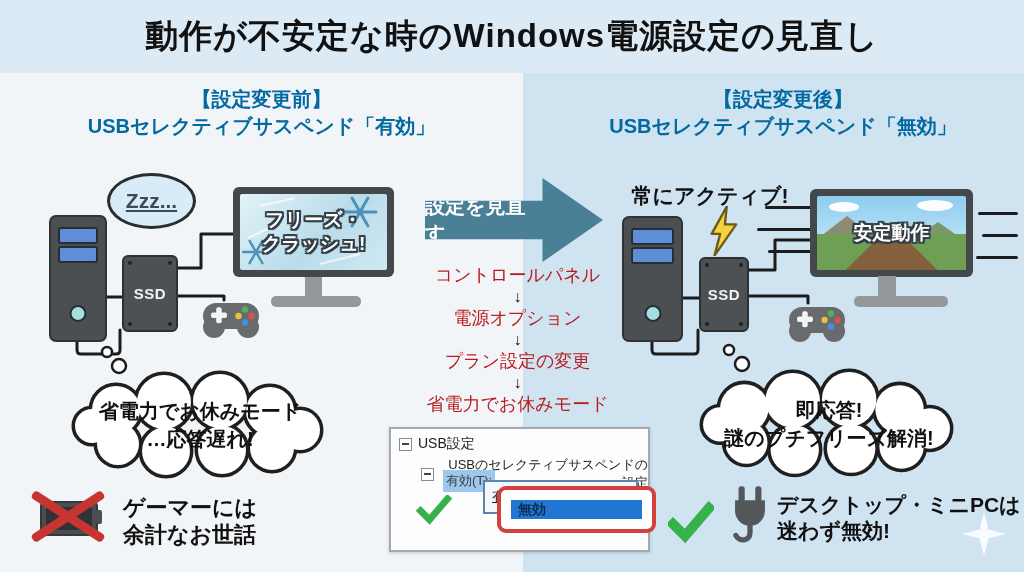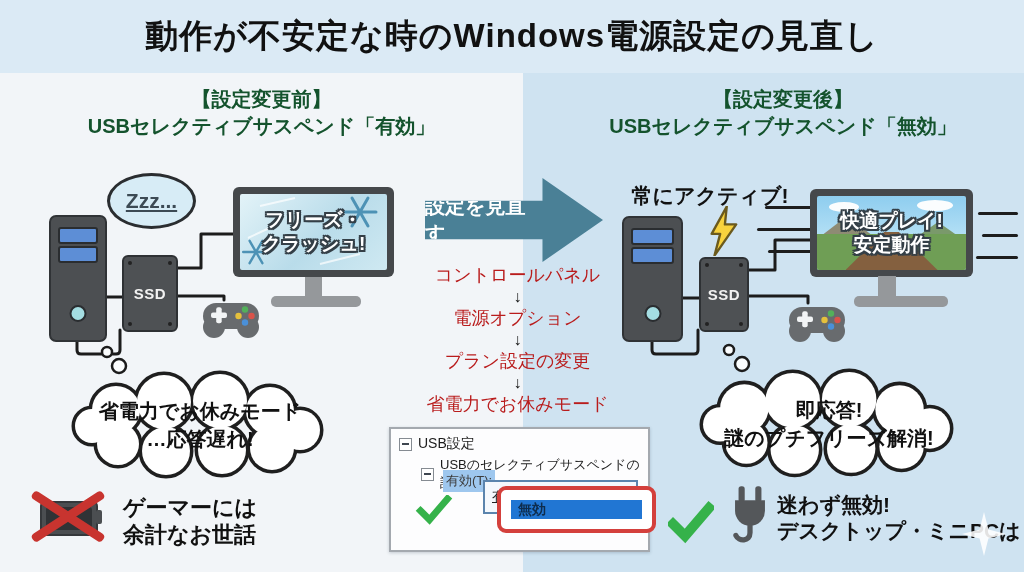--- a/index.html
+++ b/index.html
@@ -5,21 +5,21 @@
   html,body{margin:0;padding:0;}
   .stage{position:relative;width:1024px;height:572px;overflow:hidden;
     font-family:"Liberation Sans","DejaVu Sans",sans-serif;color:#1a1a1a;}
   .abs{position:absolute;}
   
   .title-band{position:absolute;left:0;top:0;width:1024px;height:73px;background:#dbeaf5;
     display:flex;align-items:center;justify-content:center;}
   .panel-left{position:absolute;left:0;top:73px;width:523px;height:499px;background:#f2f5f8;}
   .panel-right{position:absolute;left:523px;top:73px;width:501px;height:499px;background:#cfe3f1;}
   .title{font-size:33px;font-weight:900;letter-spacing:1px;color:#111;}
-  .heading{position:absolute;text-align:center;font-size:20px;font-weight:900;line-height:27px;color:#14532d;}
+  .heading{position:absolute;text-align:center;font-size:20px;font-weight:900;line-height:27px;color:#0369a1;}
   
   .tower{position:absolute;background:#4c4f52;border:2px solid #303336;border-radius:7px;}
   .bay{position:absolute;left:7px;right:7px;height:13px;background:#5d8ed6;border:2px solid #2a2d30;border-radius:3px;}
   .power-dot{position:absolute;left:50%;transform:translateX(-50%);width:13px;height:13px;border-radius:50%;
     background:#a4dde2;border:2px solid #2a2d30;}
   .ssd{position:absolute;background:#4e5154;border:2px solid #2e3134;border-radius:6px;
     display:flex;align-items:center;justify-content:center;}
   .ssd-label{color:#f2f2f2;font-size:15px;font-weight:800;letter-spacing:.5px;}
   .screw{position:absolute;width:4px;height:4px;border-radius:50%;background:#222;}
   .monitor{position:absolute;background:#45484b;border-radius:6px;}
@@ -46,21 +46,21 @@
     clip-path:polygon(0 27%,66% 27%,66% 0,100% 50%,66% 100%,66% 73%,0 73%);}
   .big-arrow-label{position:absolute;left:0;top:0;width:66%;height:100%;display:flex;align-items:center;
     justify-content:center;color:#fff;font-size:20px;font-weight:800;}
   .steps{position:absolute;left:395px;top:264px;width:245px;text-align:center;}
   .step{font-size:18px;font-weight:400;line-height:23px;color:#b91c1c;}
   .step-last{font-size:18px;}
   .darrow{font-size:16px;font-weight:700;line-height:20px;color:#141414;}
   
   .dialog{position:absolute;left:389px;top:427px;width:257px;height:121px;background:#fdfdfe;
     border:2px solid #a4a9af;box-shadow:0 1px 3px rgba(60,80,100,.25);}
-  .trow{position:absolute;display:flex;align-items:center;gap:6px;}
+  .trow{position:absolute;display:flex;align-items:center;gap:6px;text-align:right;}
   .treebox{width:11px;height:11px;background:#fff;border:1px solid #858b92;position:relative;flex:none;}
   .treebox::after{content:"";position:absolute;left:2px;right:2px;top:4px;border-top:2px solid #3f4650;}
   .tlabel{font-size:14px;color:#1c1c1c;}
   .tlabel-sm{font-size:13px;color:#1c1c1c;}
   .sel-label{position:absolute;background:#9ec7ee;color:#3c3c3c;font-size:13px;padding:2px 3px;}
   .combo{position:absolute;background:#f4f8fd;border:2px solid #5b84ad;display:flex;align-items:center;
     font-size:13.5px;color:#222;padding-left:7px;box-sizing:border-box;}
   .chev{position:absolute;right:7px;top:5px;width:7px;height:7px;border-right:2px solid #566;border-bottom:2px solid #566;
     transform:rotate(45deg);}
   .optwrap{position:absolute;border:4px solid #d4403c;border-radius:9px;padding:10px;background:#fff;}
@@ -312,21 +312,20 @@
   <div class="monitor" style="left:810px;top:189px;width:163px;height:88px;">
     <div class="screen screen-game">
       <div class="gcloud" style="left:12px;top:6px;width:30px;height:10px;"></div>
       <div class="gcloud" style="left:100px;top:4px;width:36px;height:11px;"></div>
       <div class="mtn" style="left:4px;bottom:34px;width:52px;height:20px;"></div>
       <div class="mtn" style="right:8px;bottom:34px;width:40px;height:14px;background:#7a996b;"></div>
       <div class="ground">
         <div class="gpath"></div>
       </div>
       <div class="monitor-text">
-        <div>快適プレイ!</div>
         <div>安定動作</div>
       </div>
     </div>
   </div>
   <div class="stand" style="left:878px;top:276px;width:18px;height:21px;"></div>
   <div class="stand stand-base" style="left:854px;top:296px;width:94px;height:11px;"></div>
 
   <div class="cloud-wrap" style="left:700px;top:368px;width:258px;height:110px;">
     <svg viewBox="0 0 256 108">
       <g stroke="#1f1f1f" stroke-width="7" fill="#ffffff">
@@ -367,19 +366,19 @@
   <svg class="abs" style="left:728px;top:486px;" width="44" height="62" viewBox="0 0 50 70">
     <g fill="#54575a">
       <rect x="12" y="0" width="7" height="18" rx="3"></rect>
       <rect x="31" y="0" width="7" height="18" rx="3"></rect>
       <path d="M8 16 h34 v12 a17 17 0 0 1 -34 0 z"></path>
     </g>
     <path d="M25 45 v8 c0 10 -13 10 -16 3" fill="none" stroke="#54575a" stroke-width="6" stroke-linecap="round"></path>
   </svg>
 
   <div class="caption cap-r" style="left:777px;top:492px;">
+    <div>デスクトップ・ミニPCは</div>
     <div>迷わず無効!</div>
-    <div>デスクトップ・ミニPCは</div>
   </div>
 
   <div class="sparkle" style="left:962px;top:512px;width:44px;height:44px;"></div>
 
 </div>
 
 </body></html>

